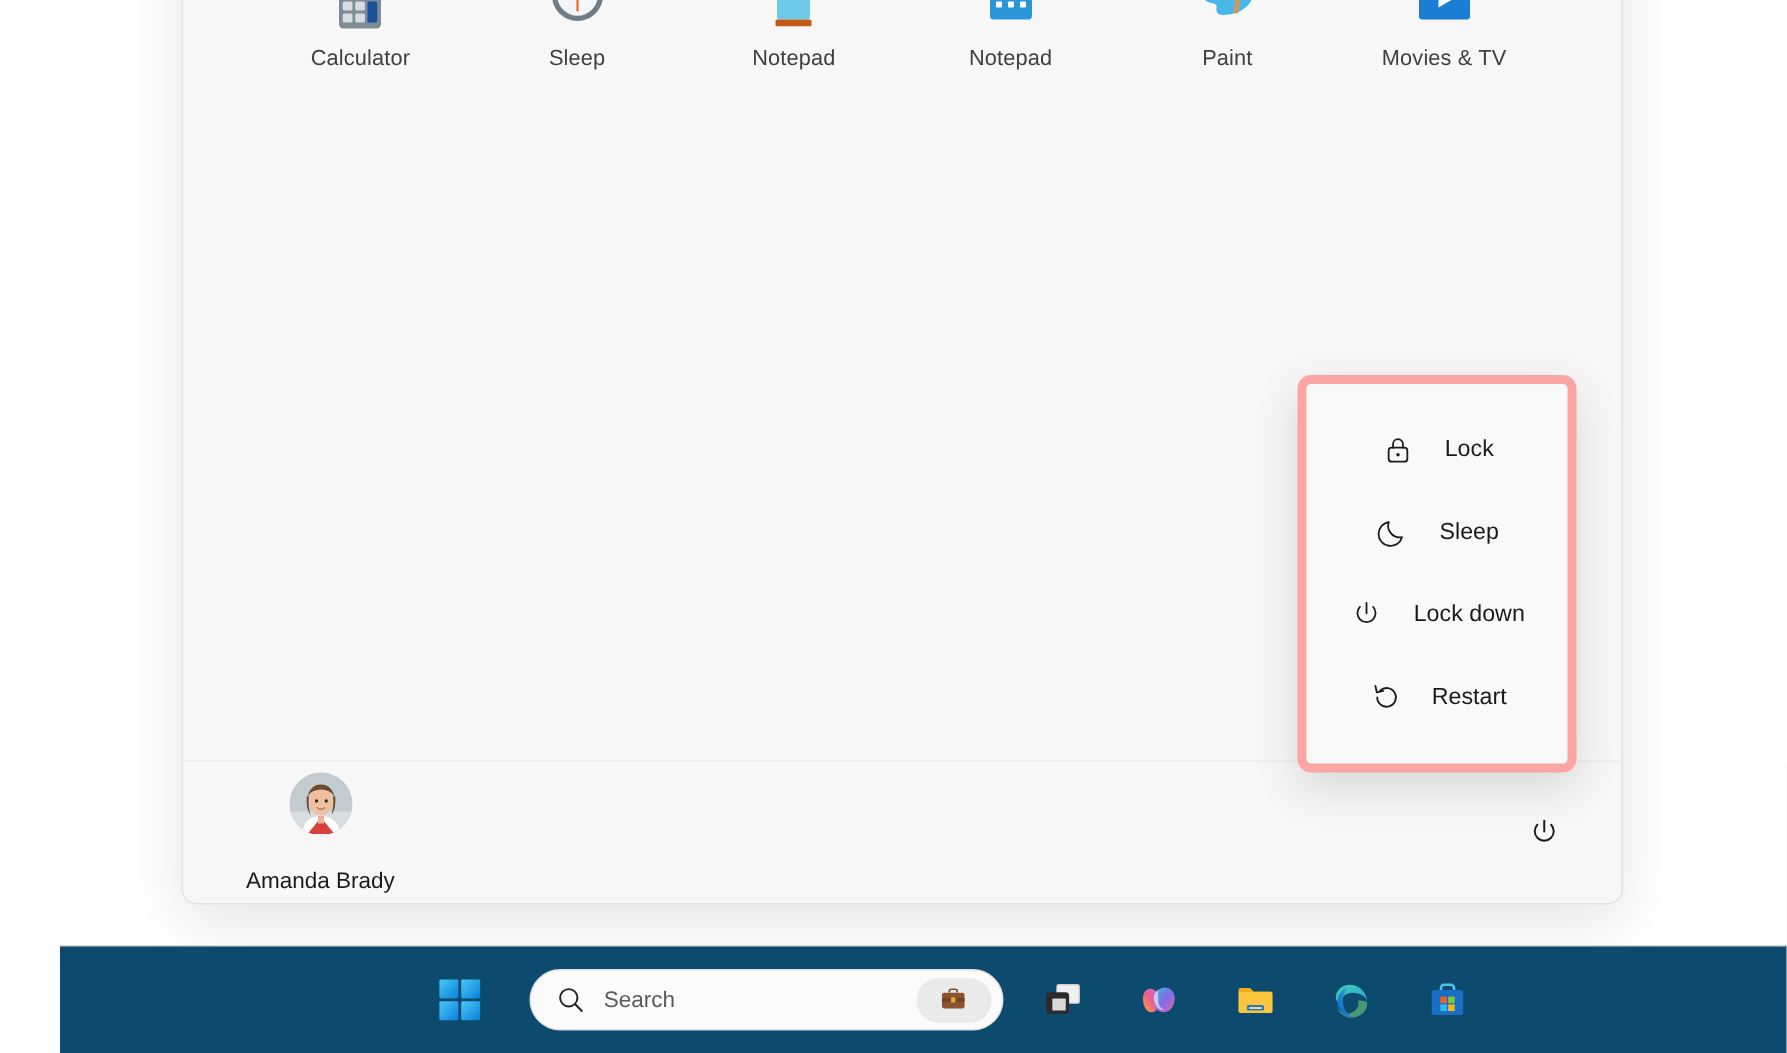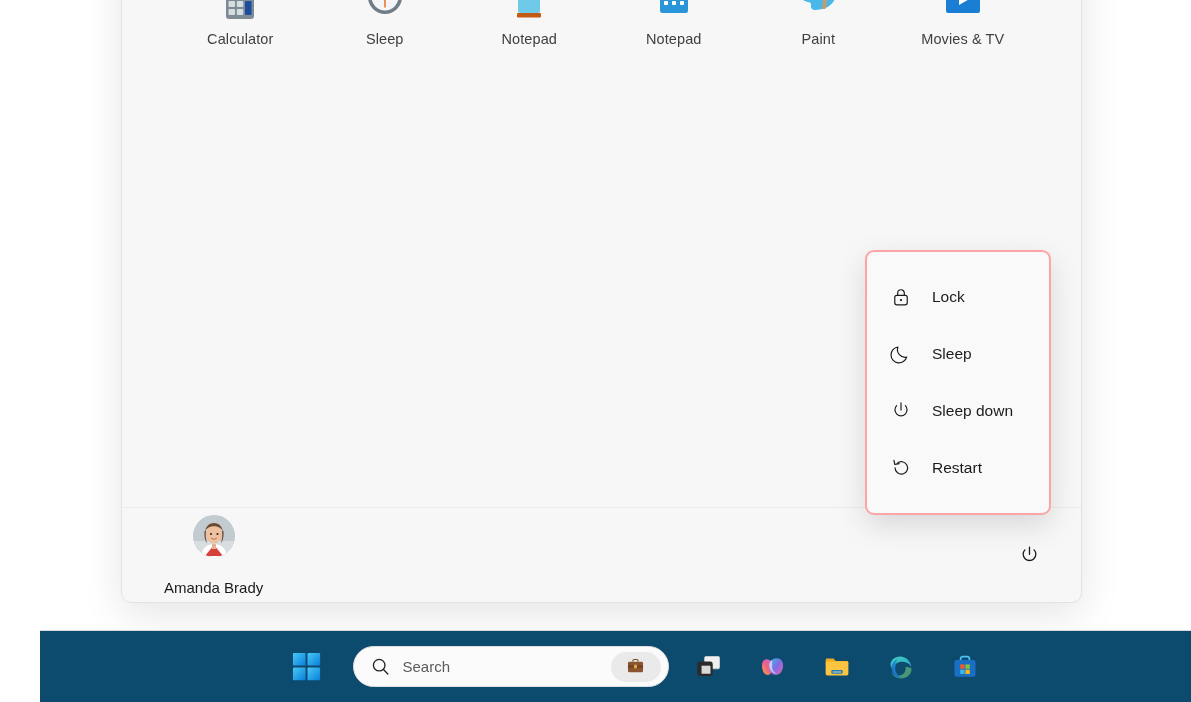--- a/index.html
+++ b/index.html
@@ -78,28 +78,29 @@
     display:flex; align-items:center; justify-content:center;
     border-radius:5px;
   }
 
   
   #power-flyout {
     position:absolute;
     left:865px; top:250px;
     width:186px; height:265px;
     background:#f9f9f9;
-    border:2px solid #fca5a5;
+    border:6px solid #fca5a5;
     border-radius:9px;
     box-shadow:0 10px 30px rgba(0,0,0,0.13);
     padding:16px 0;
     display:flex;
     flex-direction:column;
     justify-content:space-around;
     z-index:20;
+    align-items:center;
   }
   .power-item {
     display:flex; align-items:center; gap:19px;
     height:46px;
     padding:0 22px;
     cursor:default;
   }
   .power-item .pi-icon {
     width:24px; height:24px;
     display:flex; align-items:center; justify-content:center;
@@ -314,21 +315,21 @@
     <span class="pi-label">Sleep</span>
   </div>
 
   <div class="power-item">
     <span class="pi-icon">
       <svg viewBox="0 0 24 24" width="22" height="22">
         <path d="M12 3.2 v7.6" stroke="#1b1b1b" stroke-width="1.3" stroke-linecap="round" fill="none"></path>
         <path d="M7.2 6.1 a6.6 6.6 0 1 0 9.6 0" stroke="#1b1b1b" stroke-width="1.3" fill="none" stroke-linecap="round"></path>
       </svg>
     </span>
-    <span class="pi-label">Sleep down</span>
+    <span class="pi-label">Lock down</span>
   </div>
 
   <div class="power-item">
     <span class="pi-icon">
       <svg viewBox="0 0 24 24" width="22" height="22">
         <path d="M5.6 11.9 a6.8 6.8 0 1 0 2.2-5" stroke="#1b1b1b" stroke-width="1.3" fill="none" stroke-linecap="round"></path>
         <path d="M4.3 3.6 L5.3 8.2 L10 7.2" stroke="#1b1b1b" stroke-width="1.3" fill="none" stroke-linecap="round" stroke-linejoin="round"></path>
       </svg>
     </span>
     <span class="pi-label">Restart</span>

